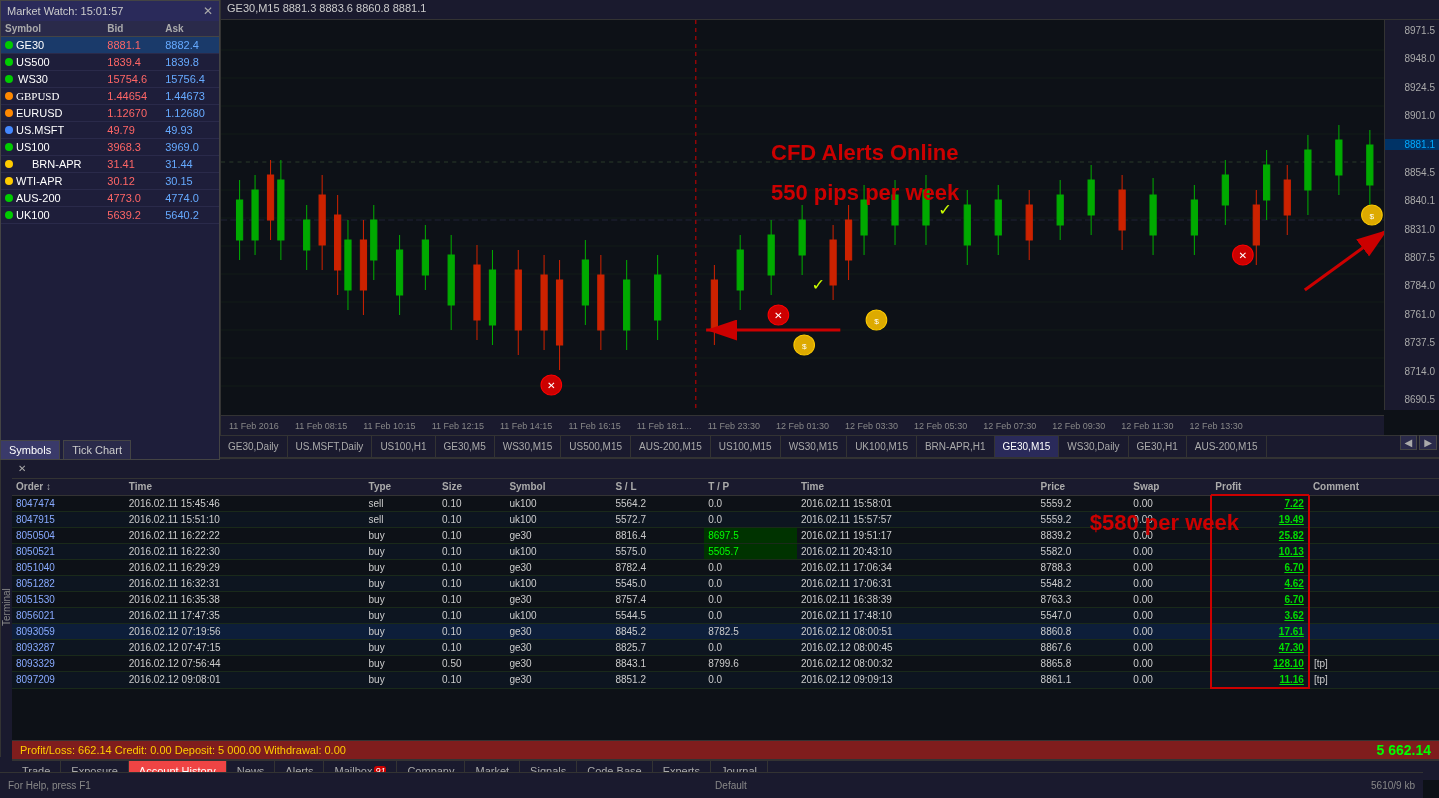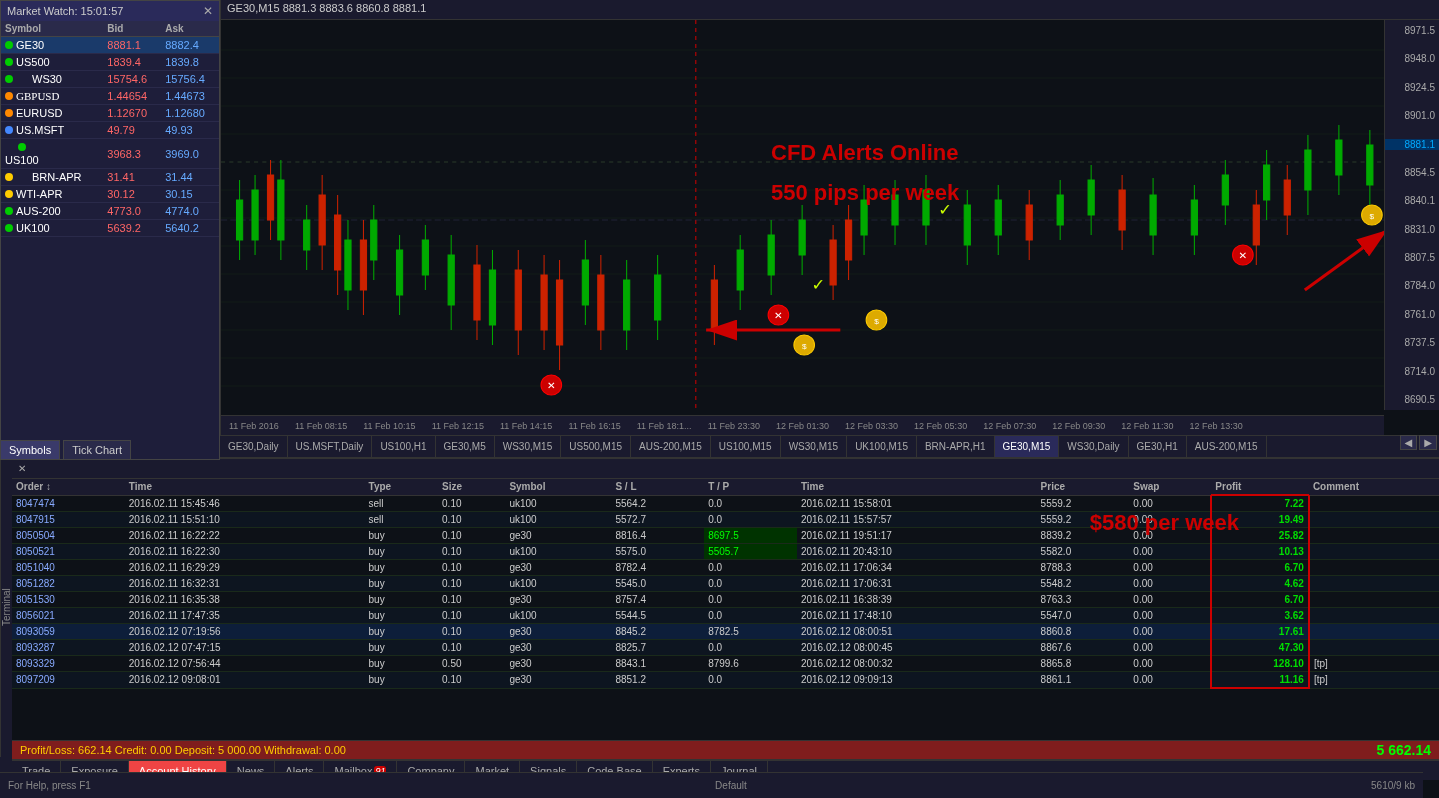--- a/index.html
+++ b/index.html
@@ -91,21 +91,21 @@
     #trades-table {
       width: 100%; border-collapse: collapse; font-size: 10px;
     }
     #trades-table thead tr th {
       background: #1a1a2e; color: #aaa; padding: 2px 4px; text-align: left;
       border-bottom: 1px solid #333; position: sticky; top: 0; white-space: nowrap;
     }
     #trades-table tbody tr { border-bottom: 1px solid #1a2a1a; }
     #trades-table tbody tr:nth-child(even) { background: #0d1520; }
     #trades-table tbody tr td { padding: 2px 4px; color: #ccc; white-space: nowrap; }
-    .profit-col { text-align: right; }
+    .profit-col { text-align: right; text-decoration: underline; }
     .row-blue { background: #0d1e3a !important; }
     .row-blue td { color: #88ccff; }
 
     
     #terminal-footer {
       position: absolute; bottom: 38px; left: 0; right: 0; height: 20px;
       background: #7f1d1d; border-top: 1px solid #333; border-bottom: 1px solid #333;
       display: flex; align-items: center; padding: 0 8px; font-size: 11px; color: #ffcc00;
     }
     #bottom-tabs {
@@ -186,21 +186,21 @@
       <span style="display:inline-flex;align-items:center;gap:3px;">
         <span style="width:8px;height:8px;border-radius:50%;background:#00cc00;display:inline-block;"></span>
         <span>US500</span>
       </span>
     </td>
     <td class="bid-cell">1839.4</td>
     <td class="ask-cell">1839.8</td>
   </tr>
         <tr>
     <td>
-      <span style="display:inline-flex;align-items:center;gap:19px;text-align:center;">
+      <span style="display:inline-flex;align-items:center;gap:5px;text-align:center;">
         <span style="width:8px;height:8px;border-radius:50%;background:#00cc00;display:inline-block;"></span>
         <span>WS30</span>
       </span>
     </td>
     <td class="bid-cell">15754.6</td>
     <td class="ask-cell">15756.4</td>
   </tr>
         <tr>
     <td>
       <span style="display:inline-flex;align-items:center;gap:3px;font-family:Liberation Serif, serif;">
@@ -226,21 +226,21 @@
       <span style="display:inline-flex;align-items:center;gap:3px;">
         <span style="width:8px;height:8px;border-radius:50%;background:#4488ff;display:inline-block;"></span>
         <span>US.MSFT</span>
       </span>
     </td>
     <td class="bid-cell">49.79</td>
     <td class="ask-cell">49.93</td>
   </tr>
         <tr>
     <td>
-      <span style="display:inline-flex;align-items:center;gap:3px;flex-direction:column;">
+      <span style="display:inline-flex;align-items:center;gap:3px;">
         <span style="width:8px;height:8px;border-radius:50%;background:#00cc00;display:inline-block;"></span>
         <span>US100</span>
       </span>
     </td>
     <td class="bid-cell">3968.3</td>
     <td class="ask-cell">3969.0</td>
   </tr>
         <tr>
     <td>
       <span style="display:inline-flex;align-items:center;gap:19px;">

